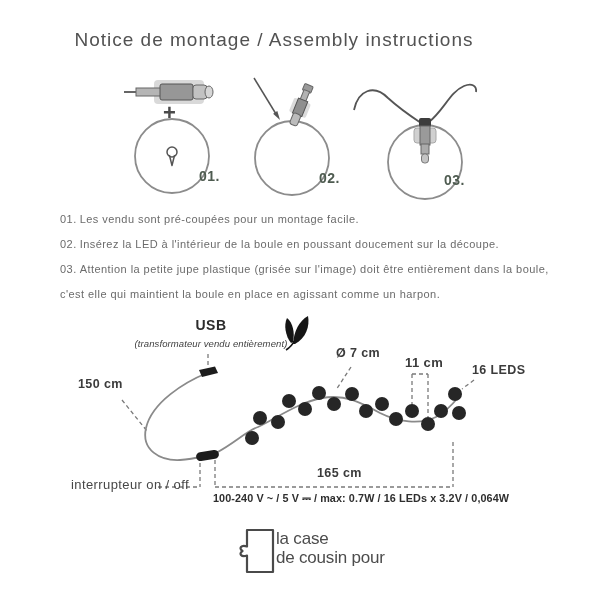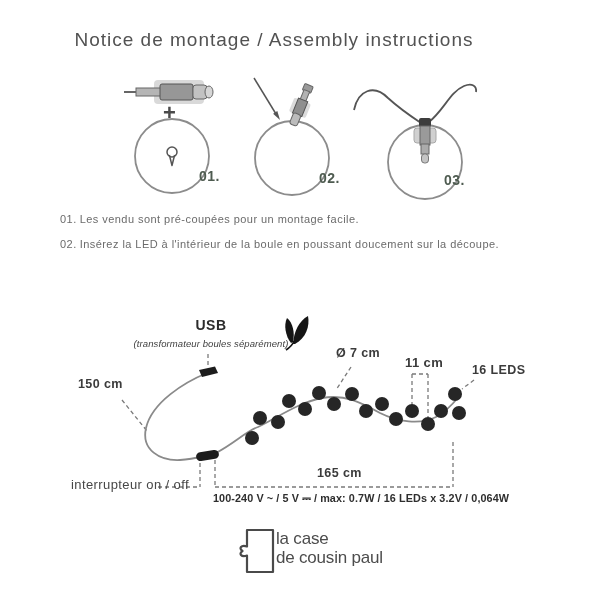--- a/index.html
+++ b/index.html
@@ -83,20 +83,21 @@
       <rect x="70" y="50" width="10" height="19" fill="#9a9a9a" stroke="#666" stroke-width="1"></rect>
       <rect x="71" y="68" width="8" height="10" fill="#ababab" stroke="#666" stroke-width="1"></rect>
       <rect x="71.5" y="78" width="7" height="9" rx="3" fill="#c4c4c4" stroke="#777" stroke-width="1"></rect>
     </g>
   </svg>
   <div class="abs step-num" style="left:444px;top:172px">03.</div>
 
   <div class="abs instructions">
     <p class="instr"><span class="num">01.</span><span>Les vendu sont pré-coupées pour un montage facile.</span></p>
     <p class="instr"><span class="num">02.</span><span>Insérez la LED à l'intérieur de la boule en poussant doucement sur la découpe.</span></p>
+    <p class="instr"><span class="num">03.</span><span>Attention la petite jupe plastique (grisée sur l'image) doit être entièrement dans la boule, c'est elle qui maintient la boule en place en agissant comme un harpon.</span></p>
   </div>
 
   <svg class="abs" style="left:0;top:310px" width="600" height="200" viewBox="0 0 600 200">
     <g stroke="#7a7a7a" stroke-width="1.3" stroke-dasharray="4,3" fill="none">
       <path d="M208,44 V56"></path>
       <path d="M122,90 L147,121"></path>
       <path d="M351,57 L336,80"></path>
       <path d="M412,64 V94 M428,64 V107 M412,64 H428"></path>
       <path d="M474,70 L462,79"></path>
       <path d="M215,150 V177 M215,177 H453 M453,132 V177"></path>
@@ -129,32 +130,32 @@
     </g>
 
     <g fill="#151515">
       <path d="M293,34 C294,21 299,11 308,6 C310,16 306,28 295,34 Z"></path>
       <path d="M291,33 C285.5,26 283.5,15 287,8 C293,13 295,23 293,32 Z"></path>
       <path d="M286,40 C290,37.5 292.5,35 294,31" fill="none" stroke="#151515" stroke-width="1.6"></path>
     </g>
   </svg>
 
   <div class="abs usb-label">USB</div>
-  <div class="abs usb-note">(transformateur boules séparément)</div>
+  <div class="abs usb-note">(transformateur vendu entièrement)</div>
   <div class="abs dlabel lbl-150">150 cm</div>
   <div class="abs dlabel lbl-dia">Ø 7 cm</div>
   <div class="abs dlabel lbl-11">11 cm</div>
   <div class="abs dlabel lbl-16">16 LEDS</div>
   <div class="abs dlabel lbl-165">165 cm</div>
   <div class="abs lbl-switch">interrupteur on / off</div>
   <div class="abs specs">100-240 V ~ / 5 V ⎓ / max: 0.7W / 16 LEDs x 3.2V / 0,064W</div>
 
   <div>
     <svg class="abs" style="left:230px;top:527px" width="46" height="48" viewBox="0 0 46 48">
       <path d="M17,3 H43 V45 H17 V28.5 C11,30.5 8.5,26.5 12.5,24 C8.5,21.5 11,17.5 17,19.5 Z" fill="none" stroke="#4a4a4a" stroke-width="2.2" stroke-linejoin="round"></path>
     </svg>
     <div class="abs logo-text">
       <div>la case</div>
-      <div>de cousin paul</div>
+      <div>de cousin pour</div>
     </div>
   </div>
 
 </div>
 
 </body></html>

